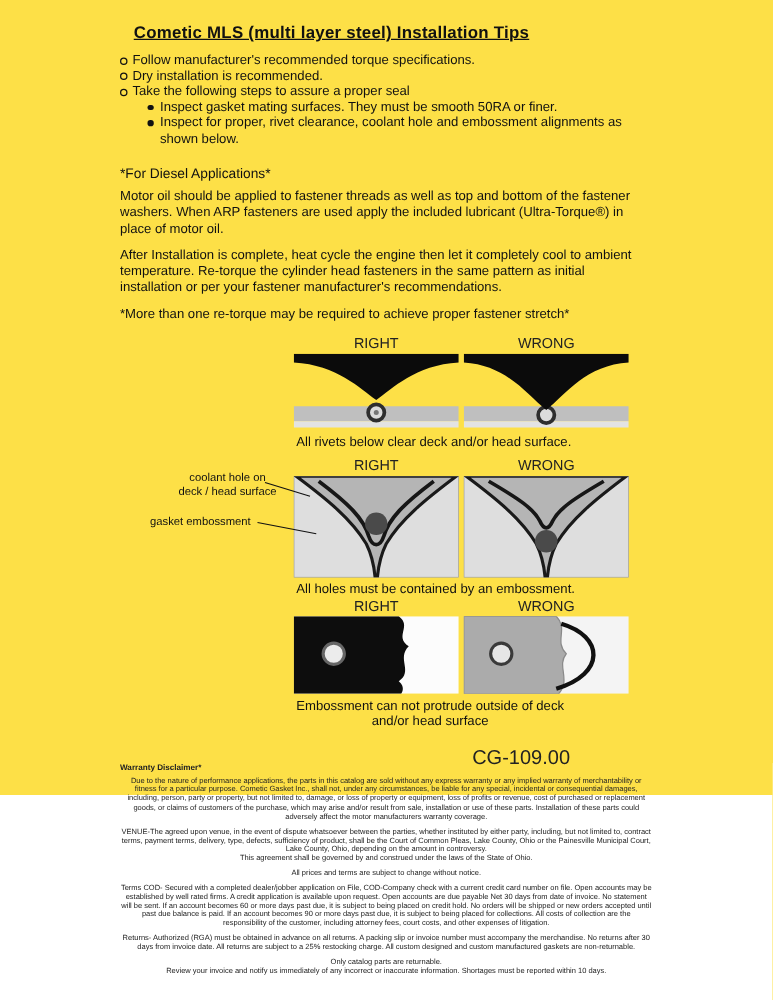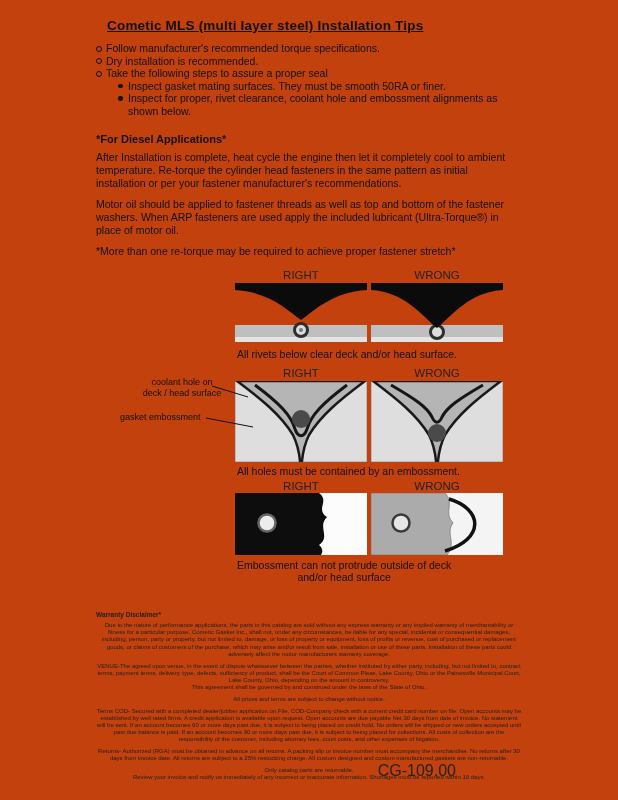--- a/index.html
+++ b/index.html
@@ -1,25 +1,25 @@
 <!DOCTYPE html>
 <html><head>
 <meta charset="utf-8">
 <style>
   * { margin:0; padding:0; box-sizing:border-box; }
   html,body { width:618px; height:800px; }
   body { background:#fff; font-family:"Liberation Sans","DejaVu Sans",sans-serif; color:#111; overflow:hidden; }
-  .page { position:relative; width:618px; height:800px; padding:18px 96px 0 96px; background:#c2410c; }
+  .page { position:relative; width:618px; height:636px; padding:18px 96px 0 96px; background:#fde047; }
   .title { font-size:13.5px; font-weight:bold; text-decoration:underline; margin-left:11px; margin-bottom:9px; letter-spacing:0.2px; }
   .tips { list-style:none; font-size:10.5px; }
   .tips li { position:relative; padding-left:10px; line-height:12.5px; }
   .tips li.main::before { content:""; position:absolute; left:0; top:3.5px; width:4px; height:4px; border:1px solid #111; border-radius:50%; }
   .tips li.sub { padding-left:32px; }
   .tips li.sub::before { content:""; position:absolute; left:22px; top:4px; width:4.5px; height:4.5px; background:#111; border-radius:50%; }
-  .h2 { font-size:11px; font-weight:bold; margin-top:16px; margin-bottom:6px; }
+  .h2 { font-size:11px; font-weight:normal; margin-top:16px; margin-bottom:6px; }
   .para { font-size:10.5px; line-height:13px; margin-bottom:8px; max-width:424px; }
   .note { margin-top:1px; }
   .diagrams { position:relative; height:325px; margin-top:2px; }
   .dlabel { position:absolute; width:132px; text-align:center; font-size:11.5px; color:#222; }
   .panel { position:absolute; width:132px; line-height:0; }
   .cap { position:absolute; font-size:10.5px; line-height:12px; }
   .pre { white-space:pre-line;text-align:center; }
   .ann { position:absolute; font-size:9px; line-height:10.5px; color:#111; }
   .connectors { position:absolute; top:0; left:0; pointer-events:none; }
   .warranty { margin-top:20px; max-width:428px; }
@@ -36,22 +36,22 @@
 
   <ul class="tips">
     <li class="main">Follow manufacturer's recommended torque specifications.</li>
     <li class="main">Dry installation is recommended.</li>
     <li class="main">Take the following steps to assure a proper seal</li>
     <li class="sub">Inspect gasket mating surfaces.  They must be smooth 50RA or finer.</li>
     <li class="sub">Inspect for proper, rivet clearance, coolant hole and embossment alignments as shown below.</li>
   </ul>
 
   <h2 class="h2">*For Diesel Applications*</h2>
+  <p class="para">Motor oil should be applied to fastener threads as well as top and bottom of the fastener washers. When ARP fasteners are used apply the included lubricant (Ultra-Torque®) in place of motor oil.</p>
   <p class="para">After Installation is complete, heat cycle the engine then let it completely cool to ambient temperature. Re-torque the cylinder head fasteners in the same pattern as initial installation or per your fastener manufacturer's recommendations.</p>
-  <p class="para">Motor oil should be applied to fastener threads as well as top and bottom of the fastener washers. When ARP fasteners are used apply the included lubricant (Ultra-Torque®) in place of motor oil.</p>
   <p class="para note">*More than one re-torque may be required to achieve proper fastener stretch*</p>
 
   <div class="diagrams">
 
     <div class="dlabel" style="top:3px;left:139px">RIGHT</div>
     <div class="dlabel" style="top:3px;left:275px">WRONG</div>
 
     <div class="panel" style="top:17px;left:139px">
       <svg width="132" height="62" viewBox="0 0 132 62">
         <rect x="0" y="42" width="132" height="12" fill="#bfbfbf"></rect>

